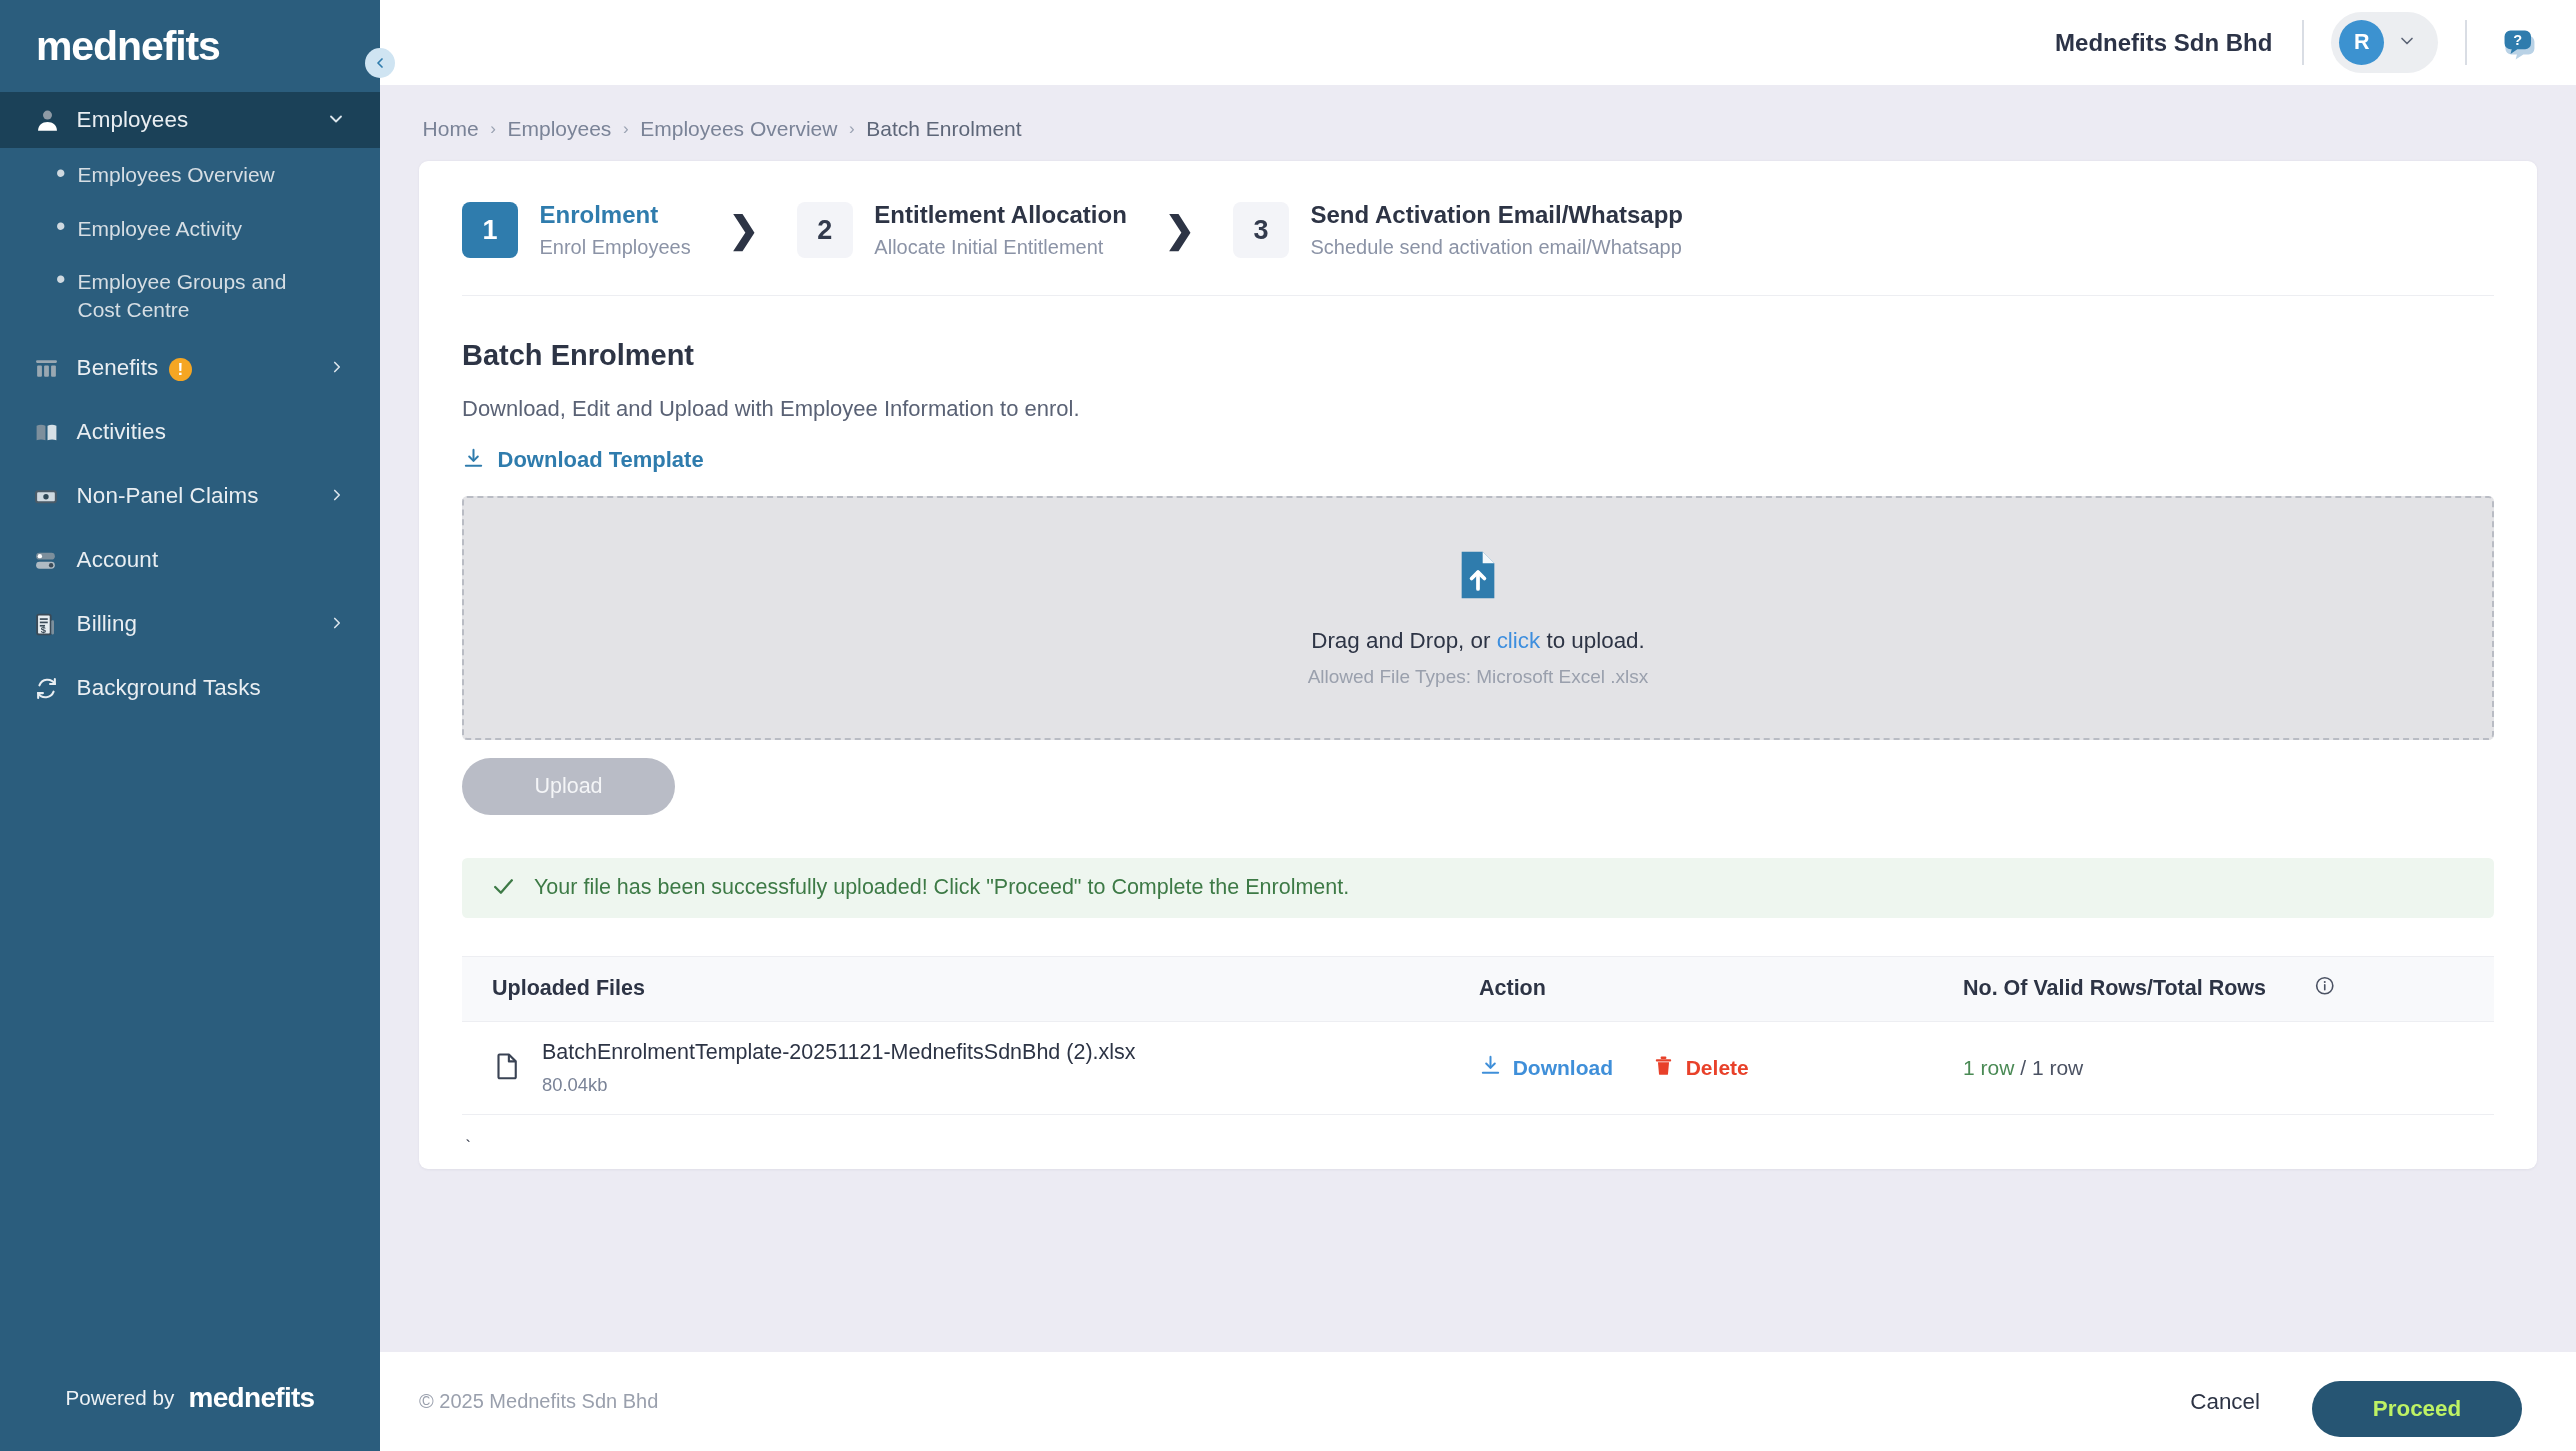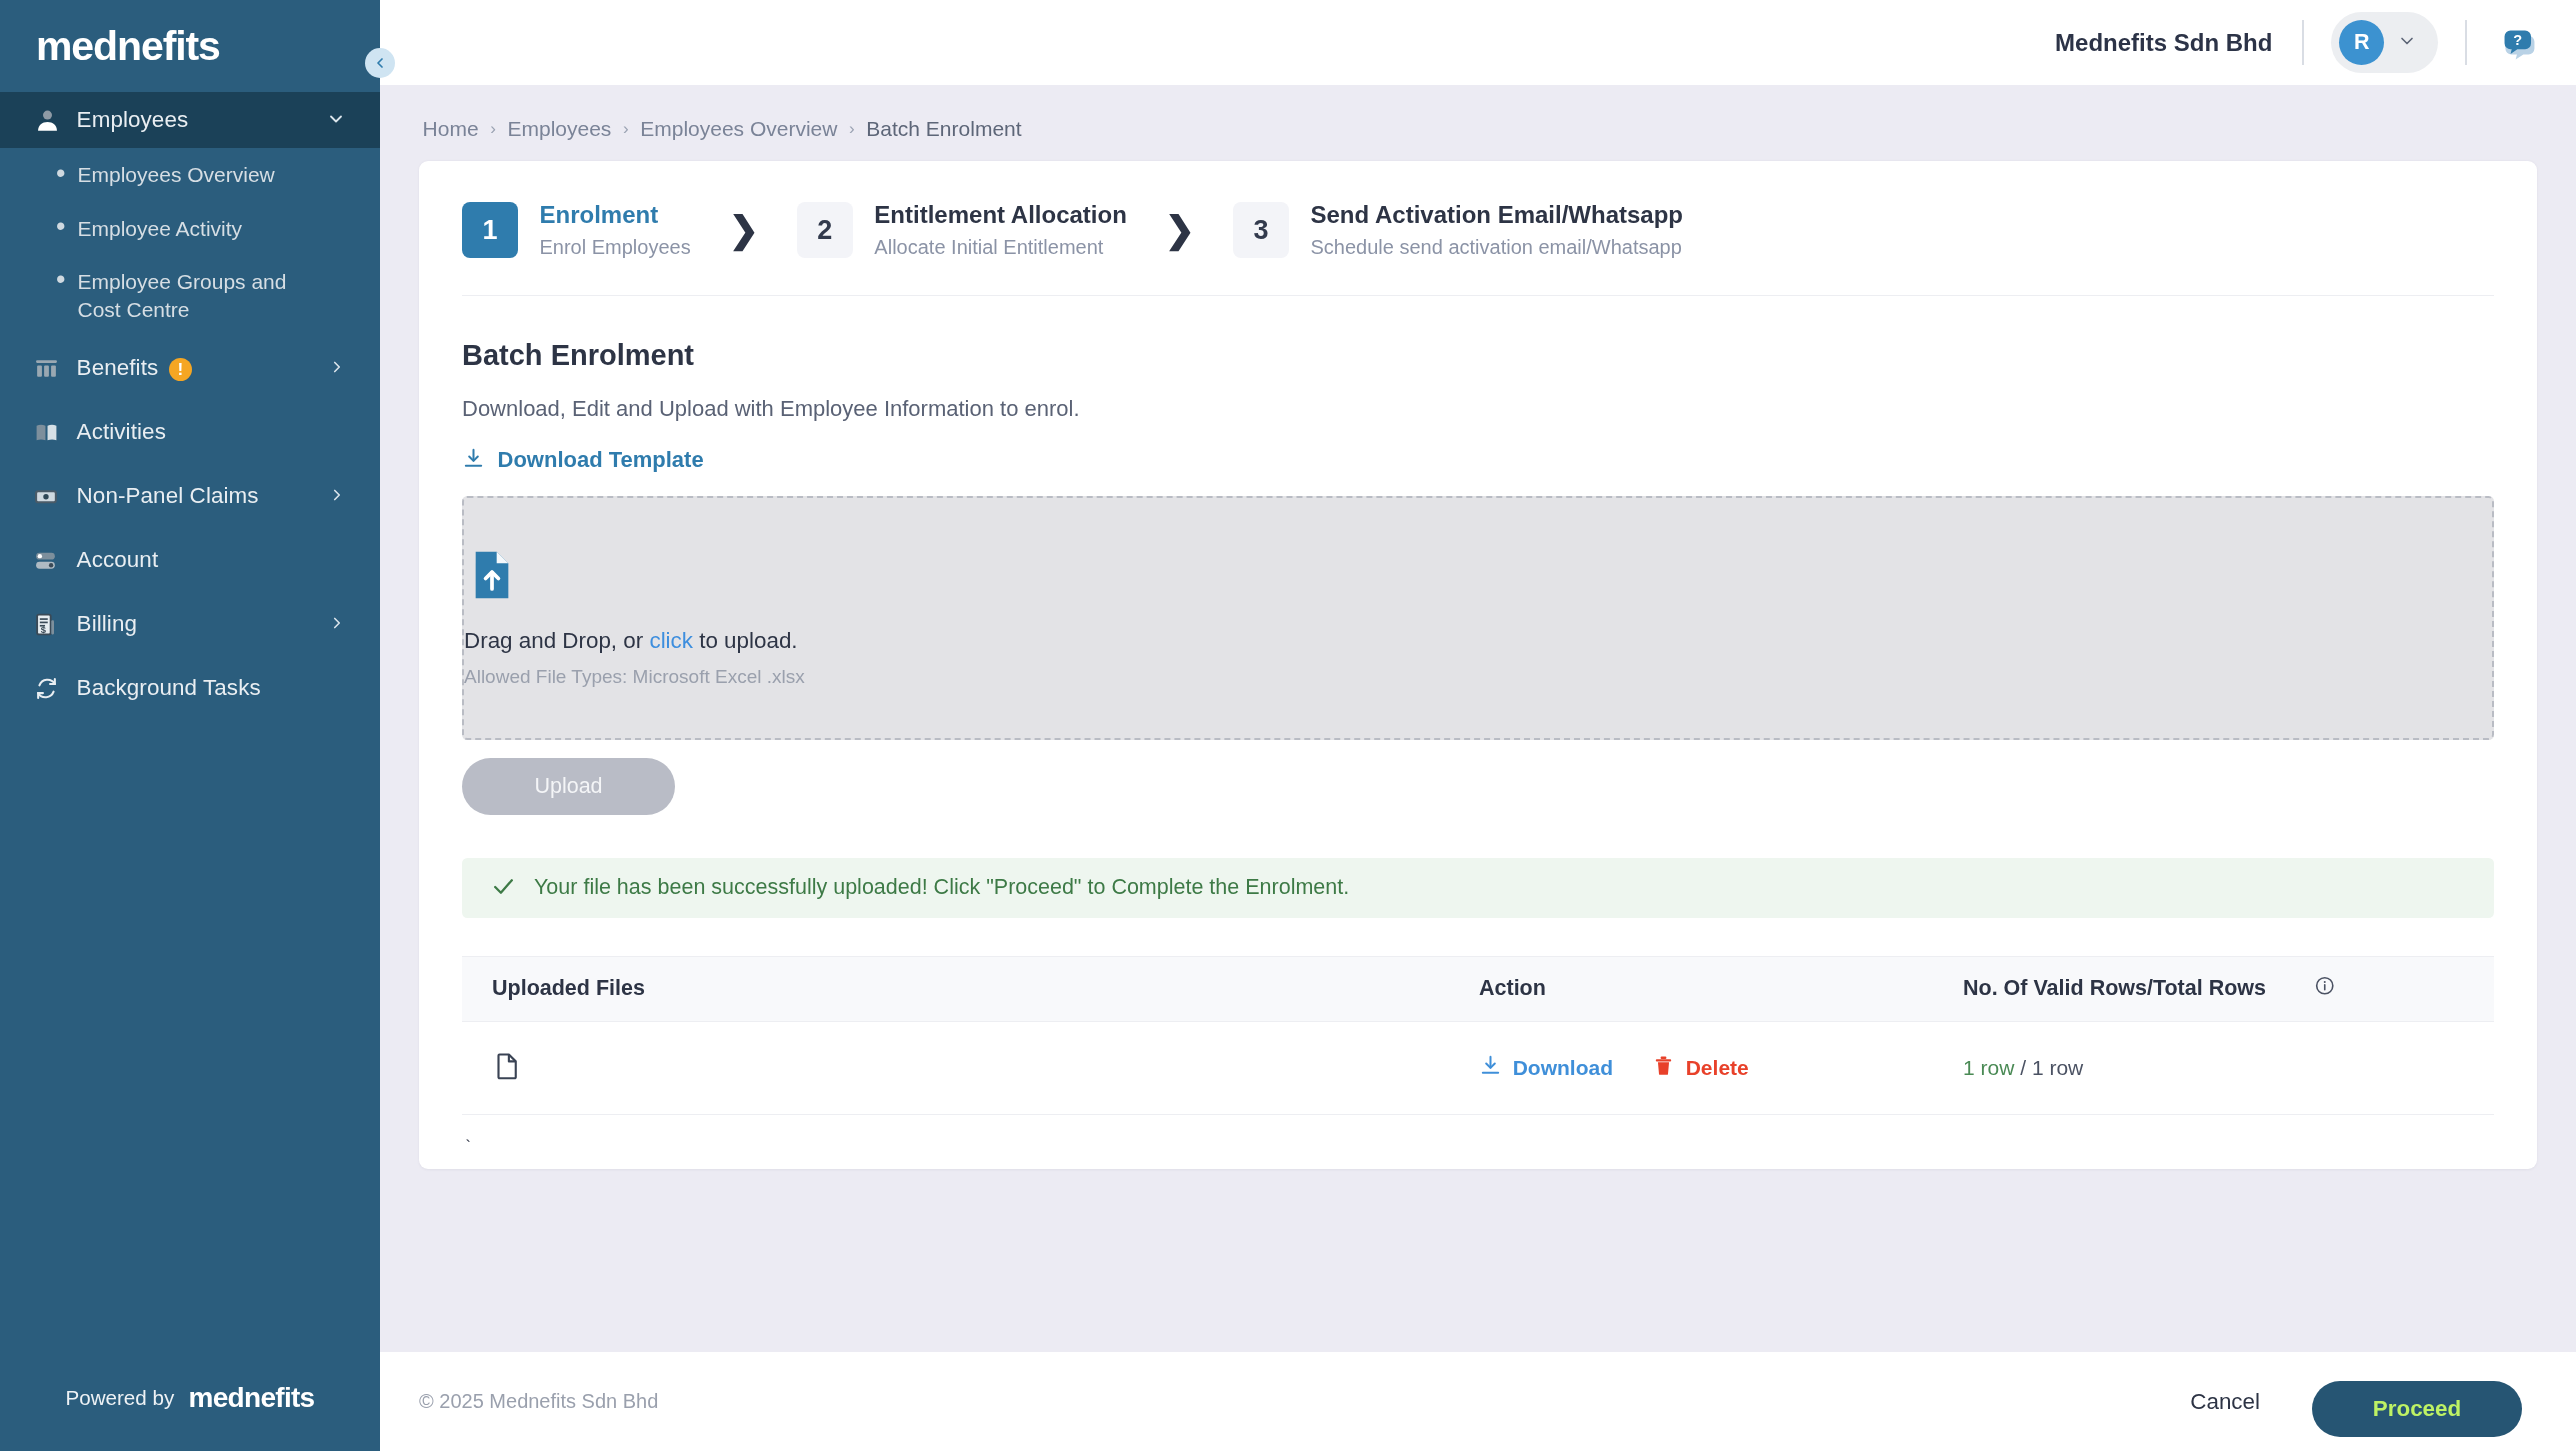--- a/index.html
+++ b/index.html
@@ -117,21 +117,21 @@
 
   .sect-title { font-size: 29px; font-weight: 700; color: #2d3445; margin-top: 43px; }
   .sect-sub { font-size: 22px; color: #5a6275; margin-top: 24px; }
 
   .dl-template { display: inline-flex; align-items: center; gap: 12.5px; margin-top: 25px; cursor: pointer; }
   .dl-template .lbl { color: #2f7cad; font-size: 22px; font-weight: 700; }
 
   .dropzone {
     margin-top: 23px; height: 244px; background: #e3e3e6;
     border: 2.7px dashed #b9bcc4; border-radius: 5.4px;
-    display: flex; flex-direction: column; align-items: flex-start; justify-content: center;
+    display: flex; flex-direction: column; align-items: center; justify-content: center;
     cursor: pointer;
   }
   .dz-line1 { font-size: 22.4px; color: #2d3445; margin-top: 21.5px; }
   .dz-line1 .lnk { color: #3d8ede; cursor: pointer; }
   .dz-line2 { font-size: 19px; color: #9aa0ad; margin-top: 12.5px; }
 
   .upload-btn {
     margin-top: 18px; width: 213px; height: 57px; border-radius: 30px;
     background: #b9bcc6; color: #f4f5f7; border: none;
     font-size: 21.5px; font-family: inherit; cursor: not-allowed;
@@ -447,20 +447,24 @@
 
           <div class="tbl-row">
             <div class="col-file">
               <div class="file-cell">
                 <span>
                   <svg width="30" height="30" viewBox="0 0 24 24" fill="none" stroke="#3a4354" stroke-width="1.7" stroke-linejoin="round">
                     <path d="M6 2.8h7.5L19 8.3V21a.8.8 0 0 1-.8.8H6a.8.8 0 0 1-.8-.8V3.6A.8.8 0 0 1 6 2.8z"></path>
                     <path d="M13.5 2.8V8.3H19"></path>
                   </svg>
                 </span>
+                <span>
+                  <div class="file-name">BatchEnrolmentTemplate-20251121-MednefitsSdnBhd (2).xlsx</div>
+                  <div class="file-size">80.04kb</div>
+                </span>
               </div>
             </div>
 
             <div class="col-act">
               <div class="act-cell">
                 <span class="act-link act-dl">
                   <span>
                     <svg width="23" height="23" viewBox="0 0 24 24" fill="none" stroke="#3f8fd9" stroke-width="2.1" stroke-linecap="round" stroke-linejoin="round">
                         <path d="M12 3v11"></path>
                         <polyline points="7.5 10 12 14.5 16.5 10"></polyline>

